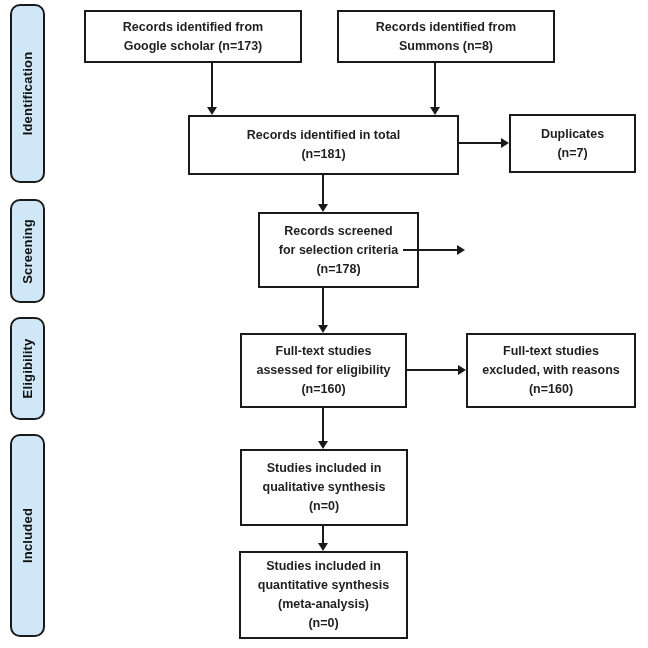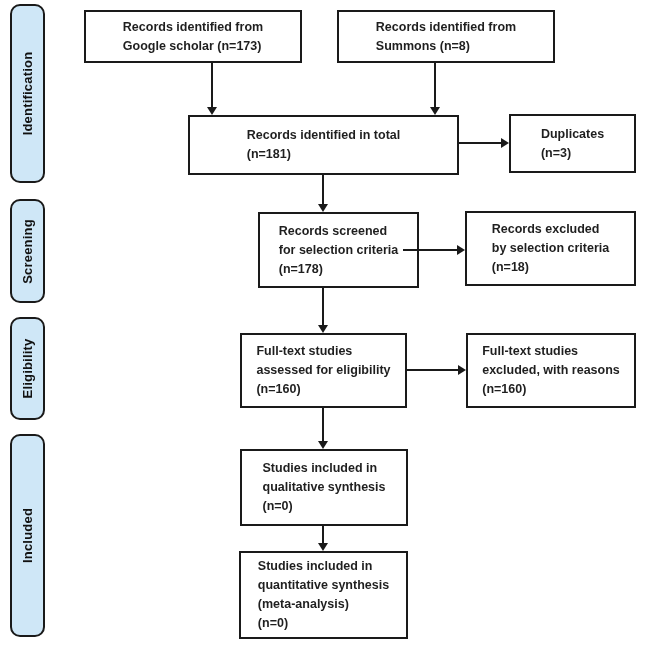--- a/index.html
+++ b/index.html
@@ -19,21 +19,21 @@
     display:flex;align-items:center;justify-content:center;
   }
   .pill-text{
     transform:rotate(-90deg);white-space:nowrap;
     font-size:13px;font-weight:700;letter-spacing:.2px;color:#111;
   }
   
   .box{
     position:absolute;box-sizing:border-box;background:#fff;
     border:2px solid var(--line);
-    display:flex;align-items:center;justify-content:center;text-align:left;
+    display:flex;align-items:center;justify-content:center;text-align:center;
     padding:2px 4px;
   }
   .box-text{
     white-space:pre-line;font-size:12.5px;font-weight:700;line-height:19px;color:#1f1f1f;
   }
   
   .varrow{position:absolute;width:10px;}
   .varrow::before{
     content:"";position:absolute;left:4px;top:0;bottom:6px;width:2px;background:var(--line);
   }
@@ -78,32 +78,27 @@
     <span class="box-text">Records identified from
 Summons (n=8)</span>
   </div>
 
   <div class="box" style="left:188px;top:115px;width:271px;height:60px">
     <span class="box-text">Records identified in total
 (n=181)</span>
   </div>
   <div class="box" style="left:509px;top:114px;width:127px;height:59px">
     <span class="box-text">Duplicates
-(n=3)</span>
+(n=7)</span>
   </div>
 
   <div class="box" style="left:258px;top:212px;width:161px;height:76px">
     <span class="box-text">Records screened
 for selection criteria
 (n=178)</span>
-  </div>
-  <div class="box" style="left:465px;top:211px;width:171px;height:75px">
-    <span class="box-text">Records excluded
-by selection criteria
-(n=18)</span>
   </div>
 
   <div class="box" style="left:240px;top:333px;width:167px;height:75px">
     <span class="box-text">Full-text studies
 assessed for eligibility
 (n=160)</span>
   </div>
   <div class="box" style="left:466px;top:333px;width:170px;height:75px">
     <span class="box-text">Full-text studies
 excluded, with reasons

